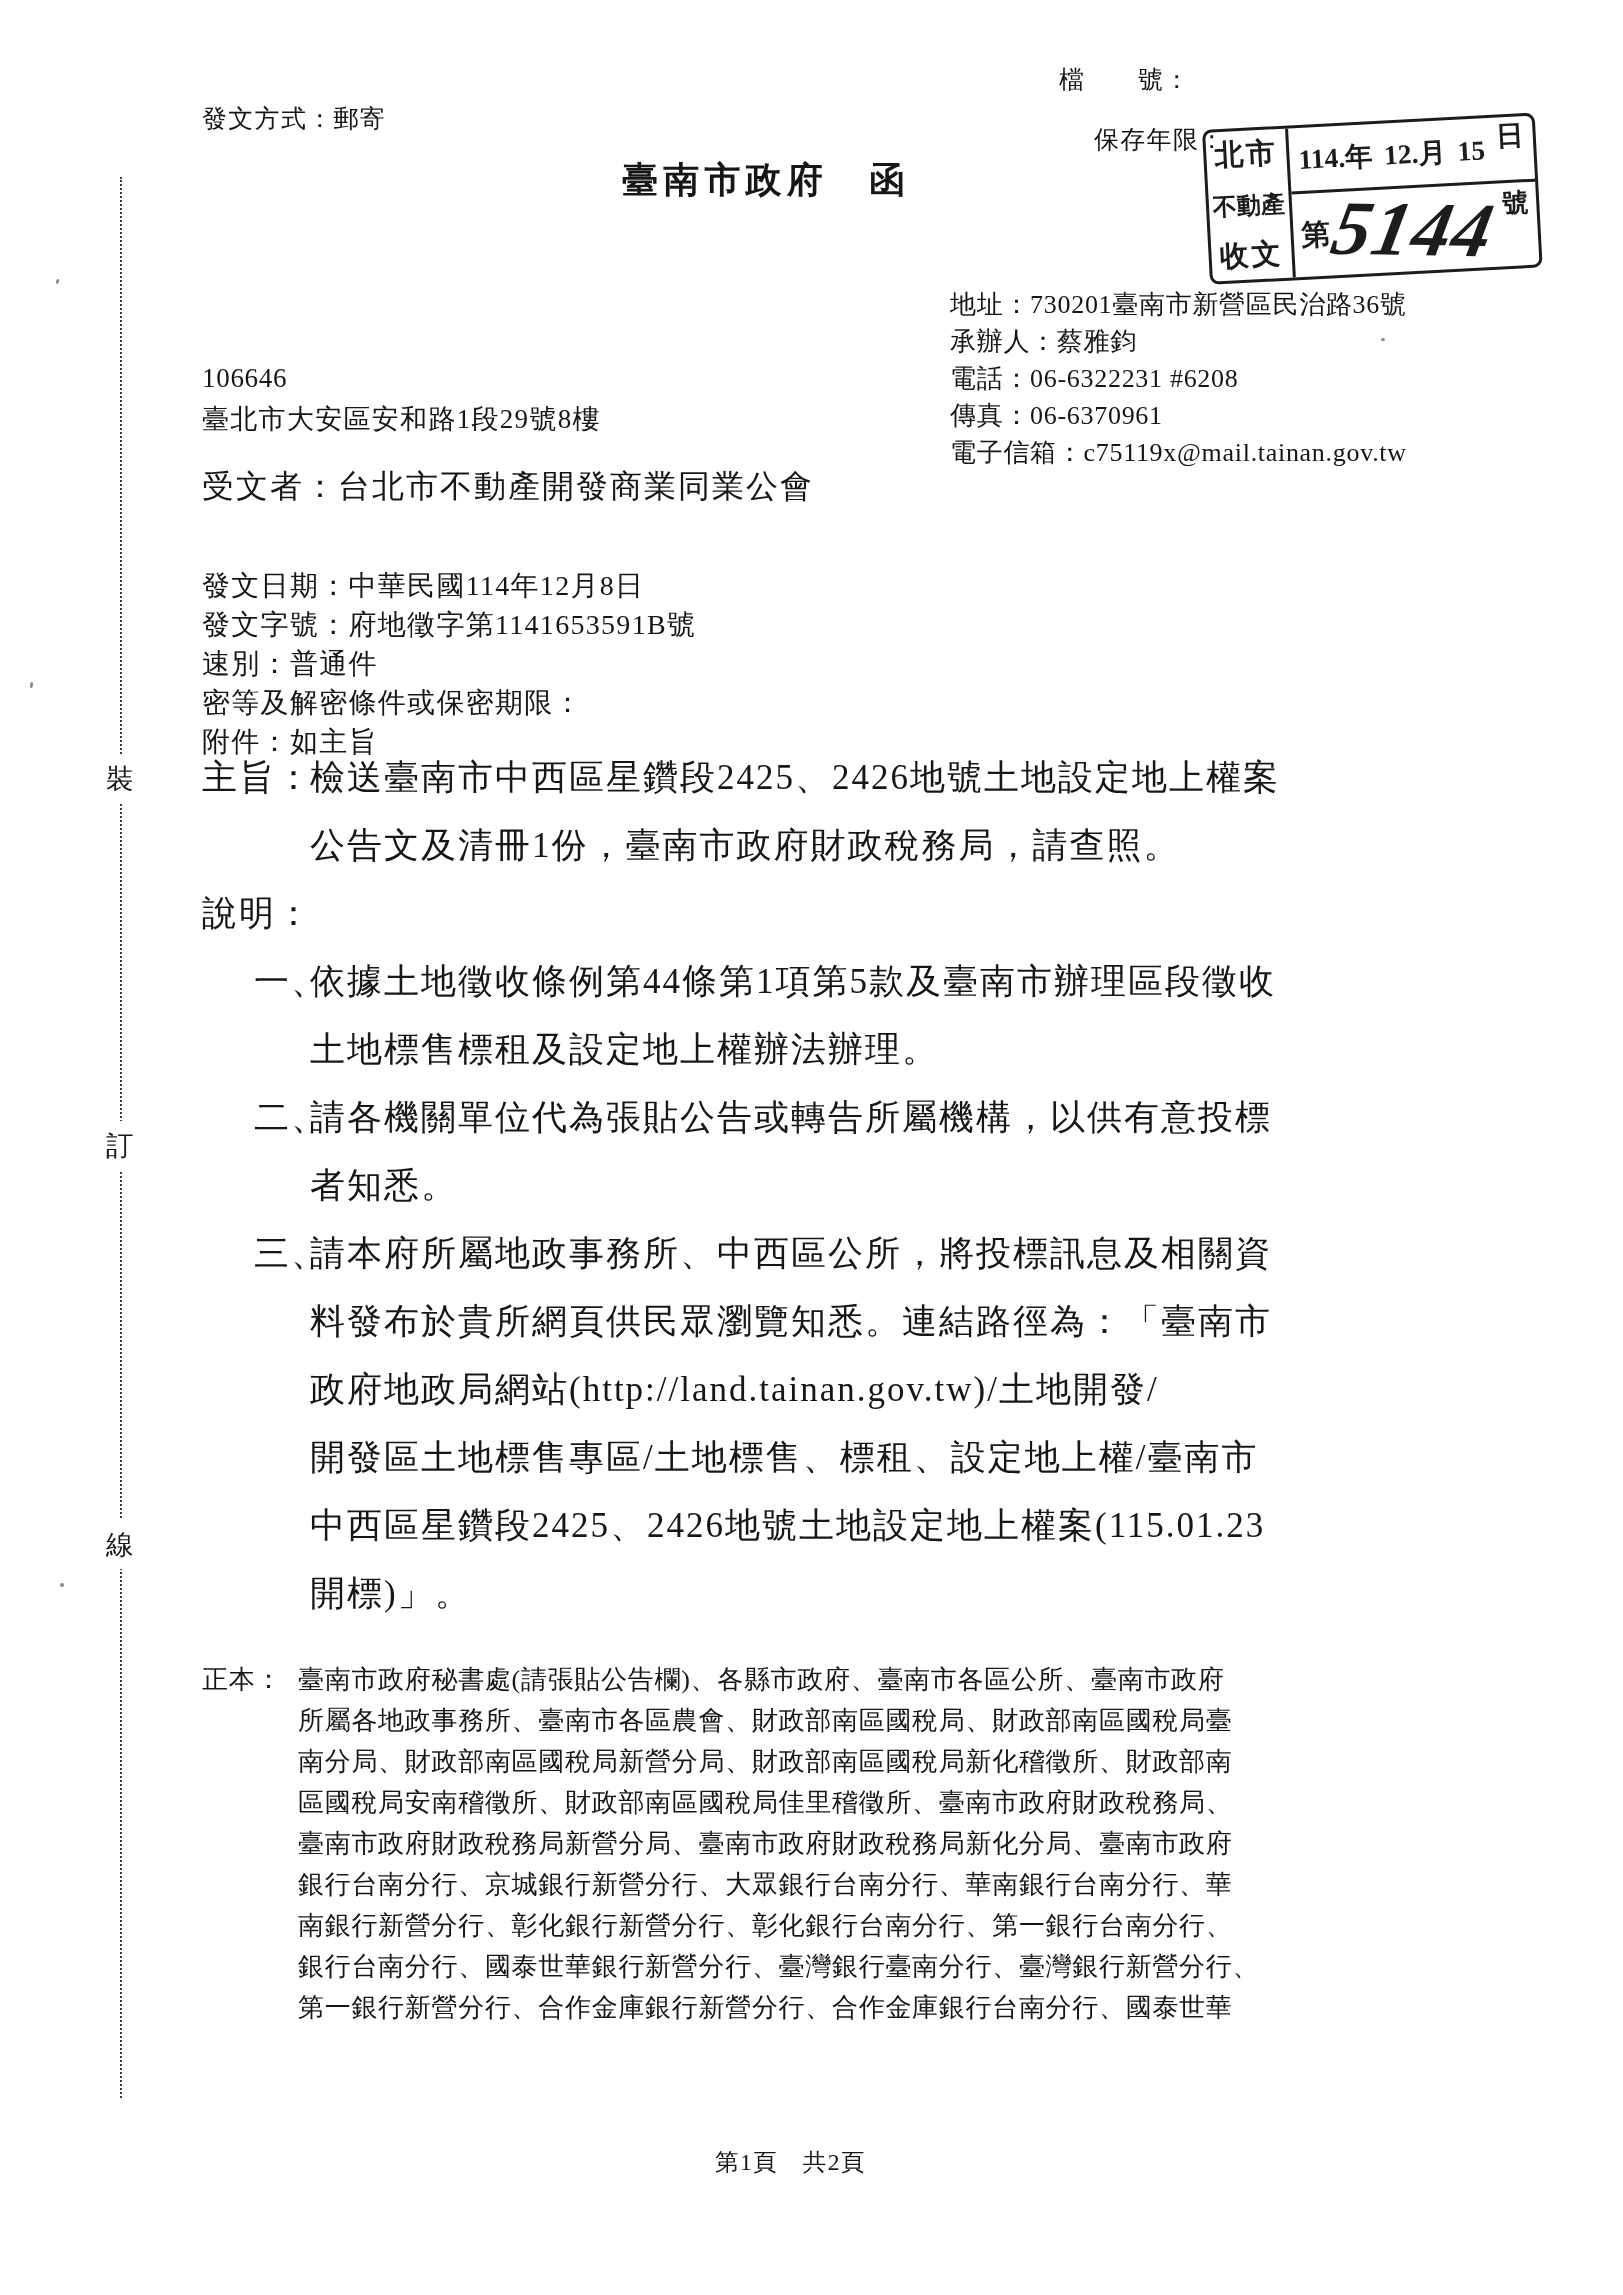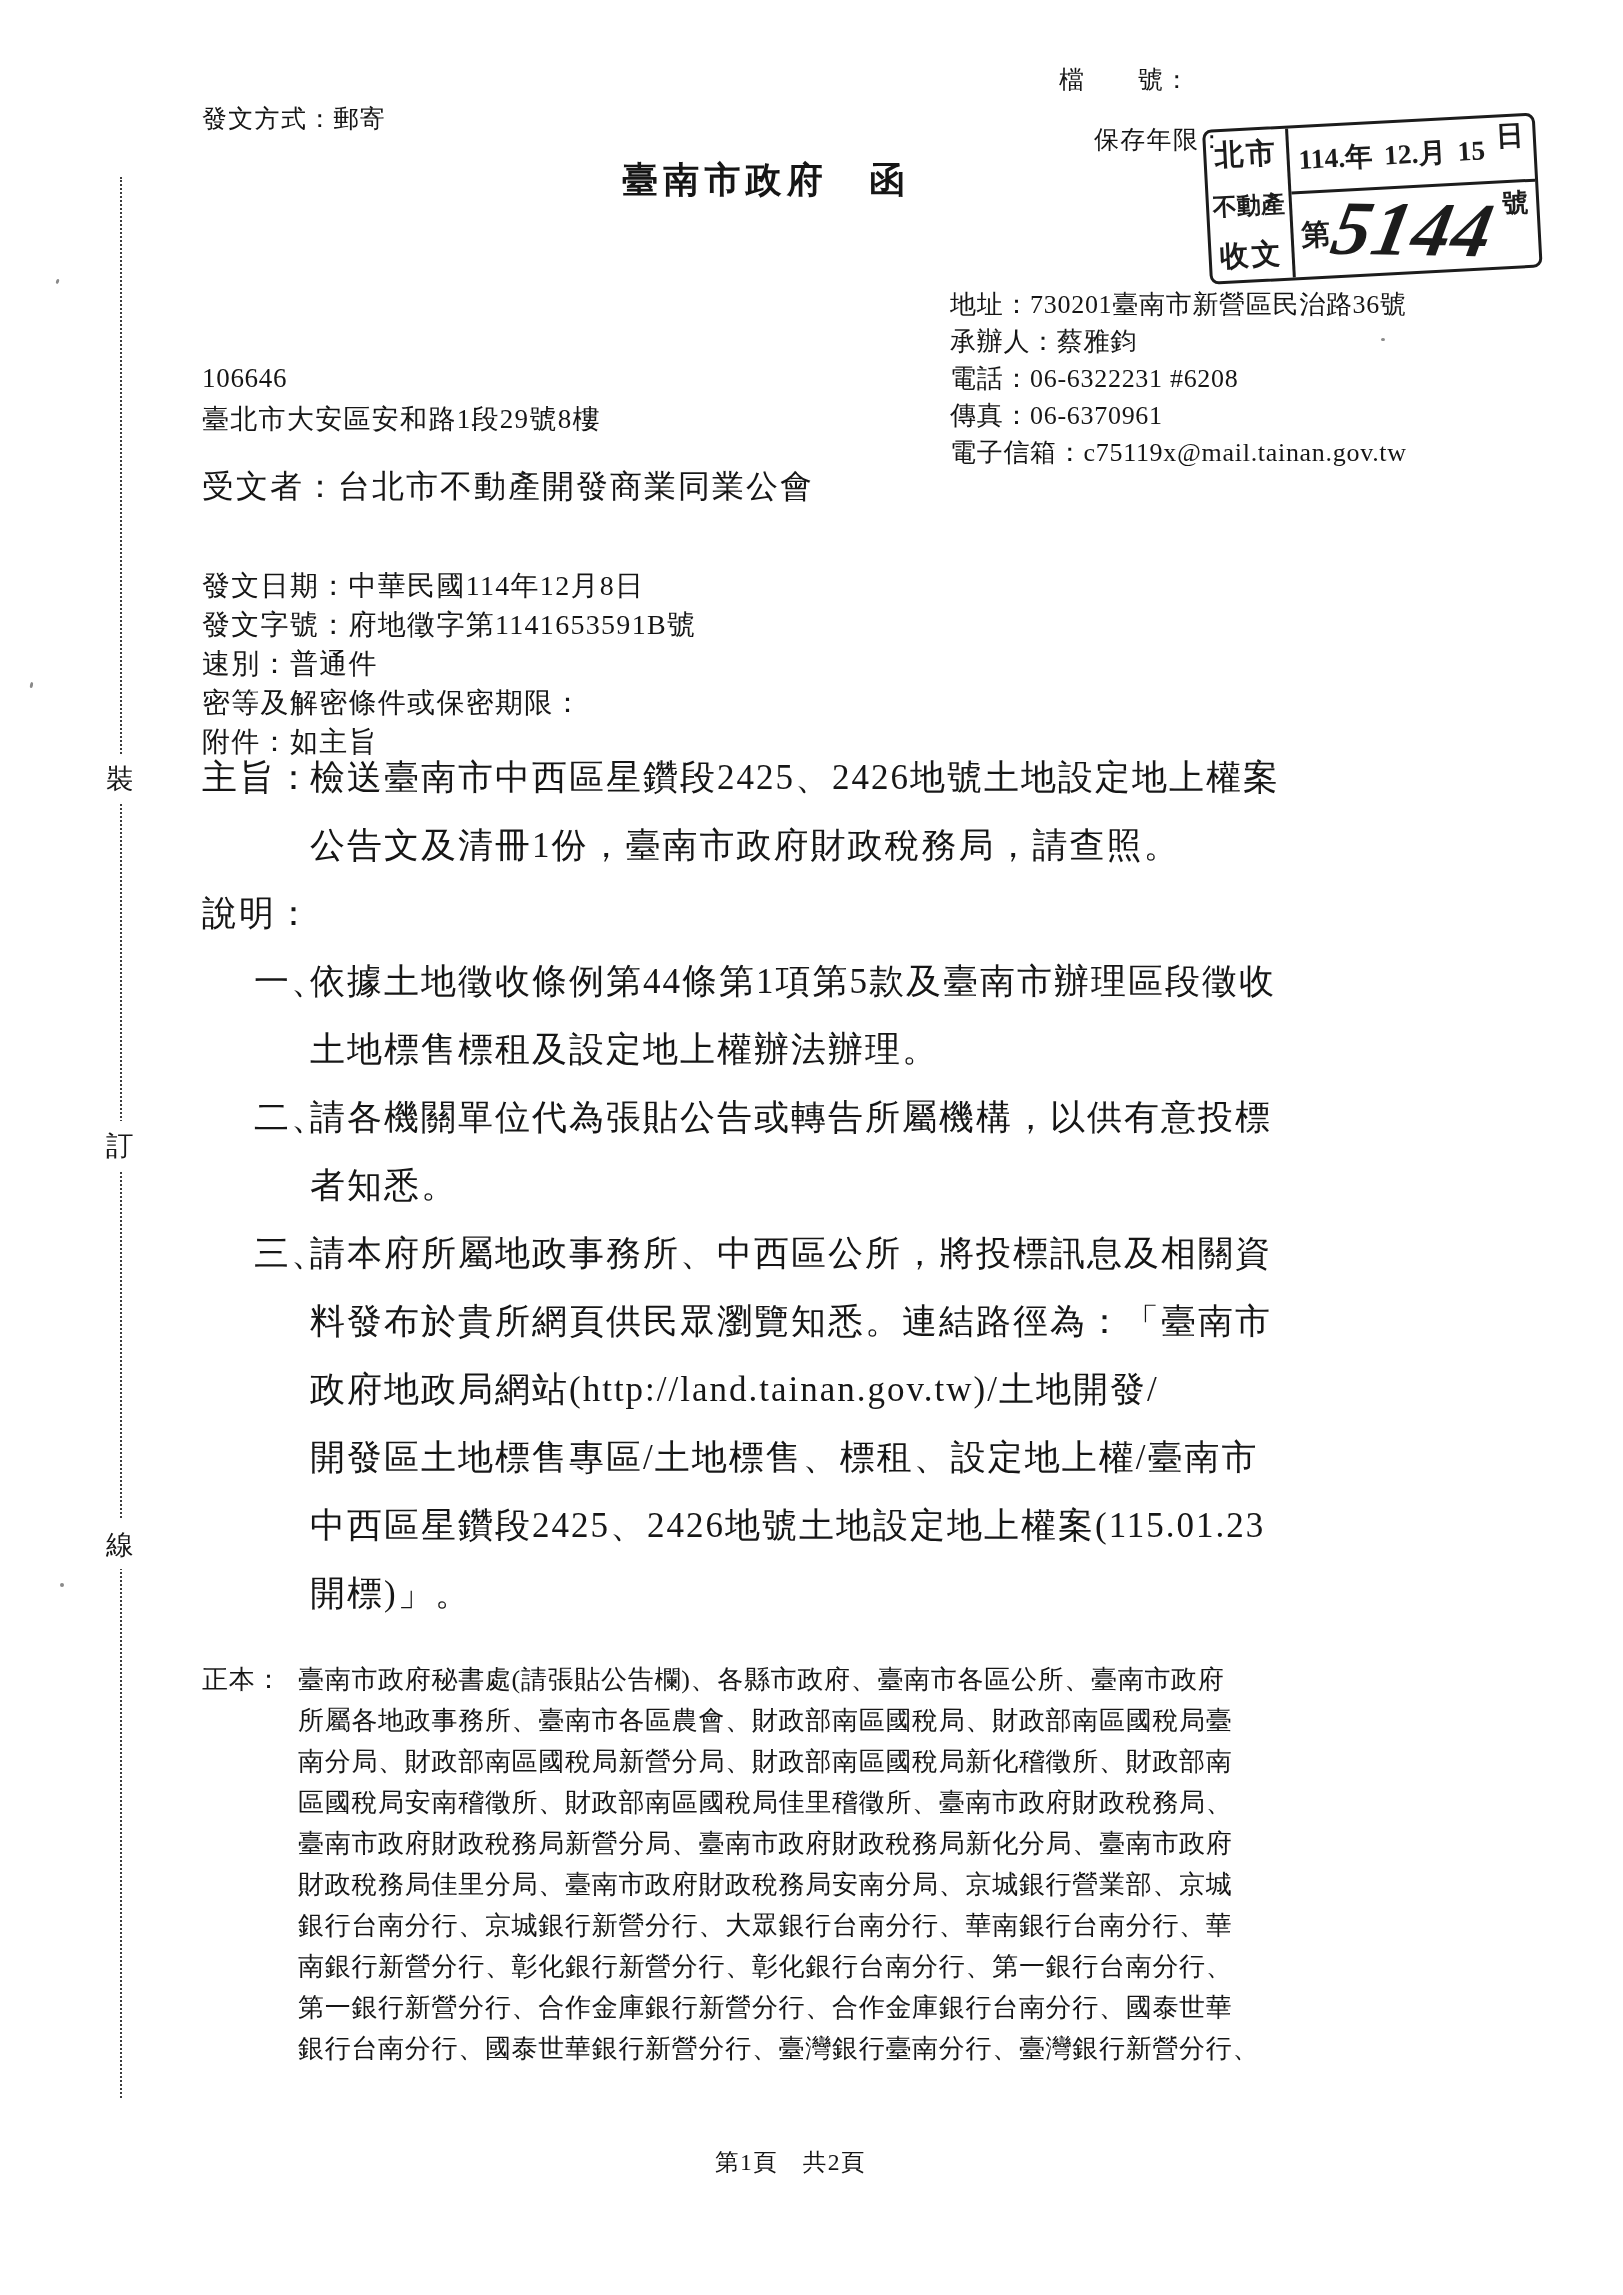--- a/index.html
+++ b/index.html
@@ -189,24 +189,23 @@
   </div>
 
   <div class="copyto">
     <span class="label">正本：</span>
     <div class="content">
         <div class="ln">臺南市政府秘書處(請張貼公告欄)、各縣市政府、臺南市各區公所、臺南市政府</div>
         <div class="ln">所屬各地政事務所、臺南市各區農會、財政部南區國稅局、財政部南區國稅局臺</div>
         <div class="ln">南分局、財政部南區國稅局新營分局、財政部南區國稅局新化稽徵所、財政部南</div>
         <div class="ln">區國稅局安南稽徵所、財政部南區國稅局佳里稽徵所、臺南市政府財政稅務局、</div>
         <div class="ln">臺南市政府財政稅務局新營分局、臺南市政府財政稅務局新化分局、臺南市政府</div>
-        <div class="ln">財政稅務局佳里分局、臺南市政府財政稅務局安南分局、京城銀行營業部、京城</div>
         <div class="ln">銀行台南分行、京城銀行新營分行、大眾銀行台南分行、華南銀行台南分行、華</div>
         <div class="ln">南銀行新營分行、彰化銀行新營分行、彰化銀行台南分行、第一銀行台南分行、</div>
+        <div class="ln">銀行台南分行、國泰世華銀行新營分行、臺灣銀行臺南分行、臺灣銀行新營分行、</div>
         <div class="ln">第一銀行新營分行、合作金庫銀行新營分行、合作金庫銀行台南分行、國泰世華</div>
-        <div class="ln">銀行台南分行、國泰世華銀行新營分行、臺灣銀行臺南分行、臺灣銀行新營分行、</div>
       </div>
   </div>
 
   <div class="abs footer">第1頁　共2頁</div>
 
 </div>
 
 
 </body></html>

